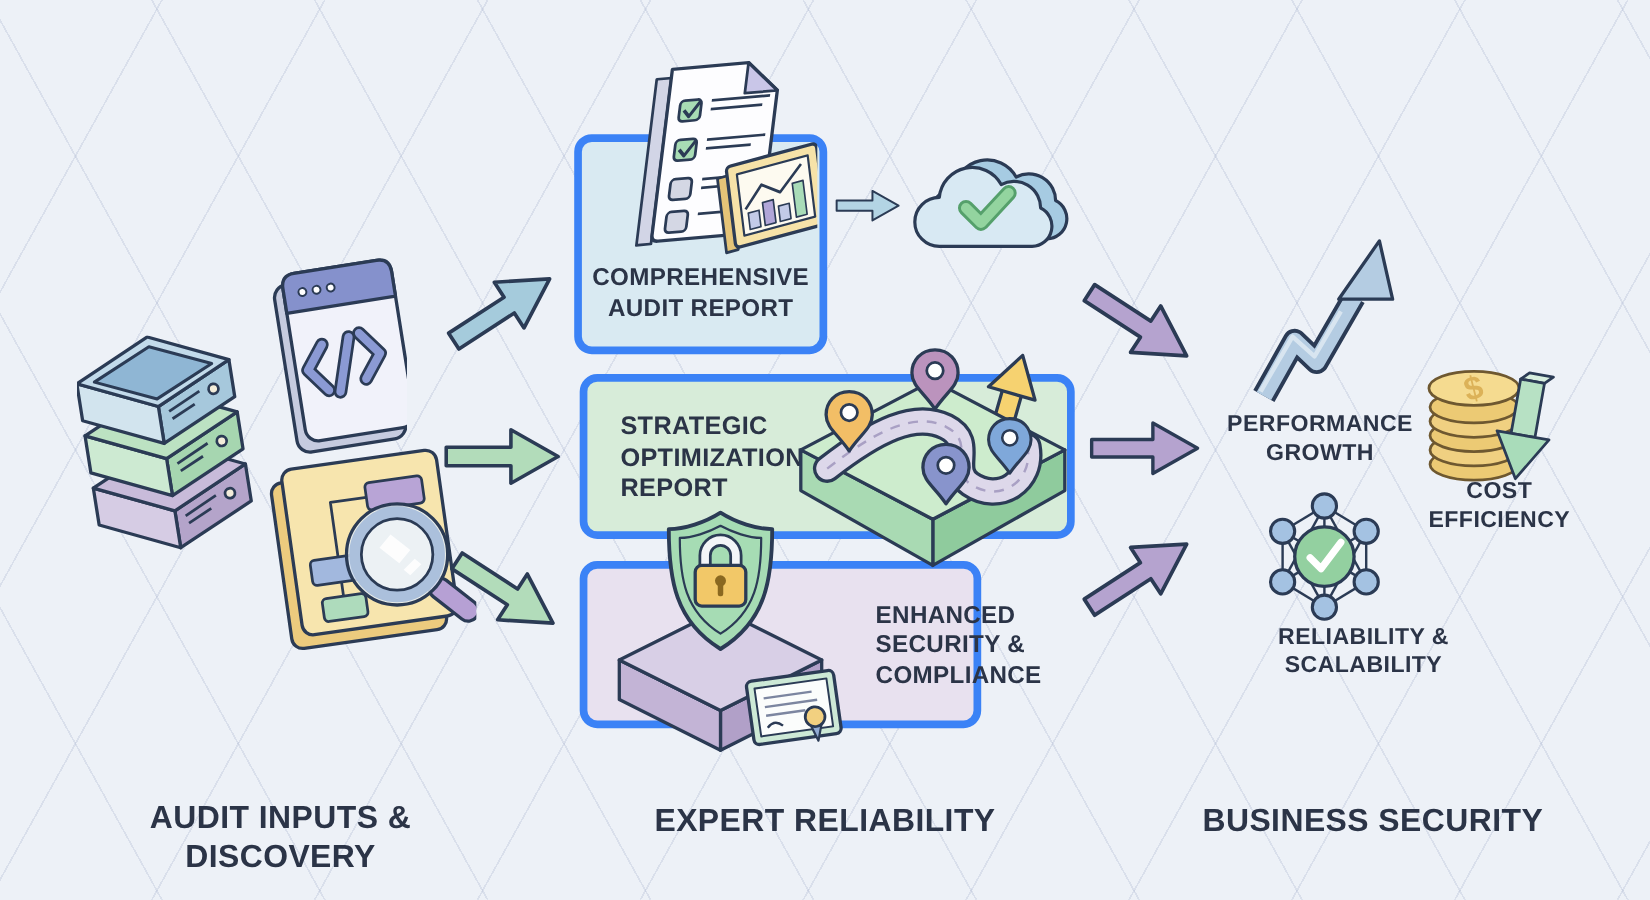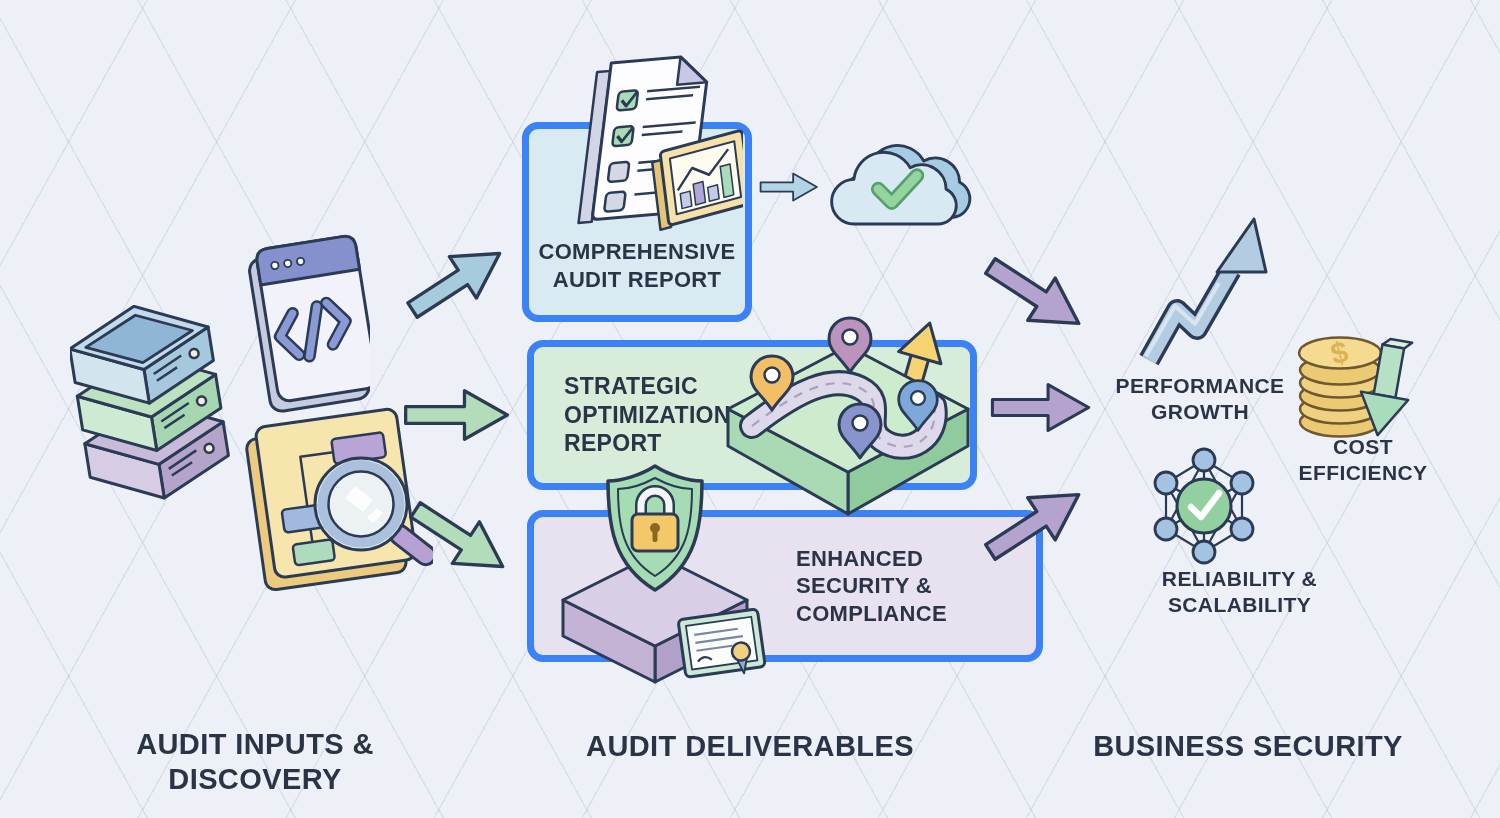--- a/index.html
+++ b/index.html
@@ -41,21 +41,21 @@
 </svg>
 
 <div class="card" style="left:522px;top:122px;width:230px;height:200px;background:#d9eaf2;">
   <div class="card-label" style="position:absolute;left:0;right:0;bottom:22px;text-align:center;padding:0 8px;">COMPREHENSIVE AUDIT REPORT</div>
 </div>
 
 <div class="card" style="left:527px;top:340px;width:450px;height:150px;background:#d7ecd9;">
   <div class="card-label" style="position:absolute;left:30px;top:50%;transform:translateY(-50%);width:186px;text-align:left;font-size:23px;">STRATEGIC OPTIMIZATION REPORT</div>
 </div>
 
-<div class="card" style="left:527px;top:510px;width:516px;height:152px;background:#e8e1ef;">
+<div class="card" style="left:527px;top:510px;width:365px;height:152px;background:#e8e1ef;">
   <div class="card-label" style="position:absolute;left:262px;top:50%;transform:translateY(-50%);width:160px;text-align:left;">ENHANCED SECURITY &amp; COMPLIANCE</div>
 </div>
 
 <svg class="abs" style="left:70px;top:305px;" width="162" height="218" viewBox="0 0 162 218">
   <g transform="rotate(-9 81 109)" stroke="#2b3b55" stroke-width="3" stroke-linejoin="round">
     <g transform="translate(0,96)">
       <polygon points="81,64 151,32 151,66 81,98" fill="#b4a4ca"></polygon>
       <polygon points="11,32 81,64 81,98 11,66" fill="#d6cce4"></polygon>
       <polygon points="81,0 151,32 81,64 11,32" fill="#c8bbda"></polygon>
       <circle cx="133" cy="56" r="4.5" fill="#f3edda" stroke-width="2.5"></circle>
@@ -302,14 +302,14 @@
   </svg>
 <svg class="abs" style="left:977px;top:492px;color:#b5a3cf;transform:rotate(-33deg);" width="116" height="62">
     <use href="#arrowShape" width="116" height="62"></use>
   </svg>
 
 <div class="abs lbl outcome-label" style="left:1105px;top:373px;width:190px;">PERFORMANCE GROWTH</div>
 <div class="abs lbl outcome-label" style="left:1283px;top:434px;width:136px;margin-left:12px;">COST EFFICIENCY</div>
 <div class="abs lbl outcome-label" style="left:1142px;top:566px;width:195px;">RELIABILITY &amp; SCALABILITY</div>
 
 <div class="abs lbl stage-label" style="left:75px;top:727px;width:360px;">AUDIT INPUTS &amp; DISCOVERY</div>
-<div class="abs lbl stage-label" style="left:570px;top:729px;width:360px;">AUDIT DELIVERABLES</div>
+<div class="abs lbl stage-label" style="left:570px;top:729px;width:360px;">EXPERT RELIABILITY</div>
 <div class="abs lbl stage-label" style="left:1068px;top:729px;width:360px;">BUSINESS SECURITY</div>
 
 </body></html>

